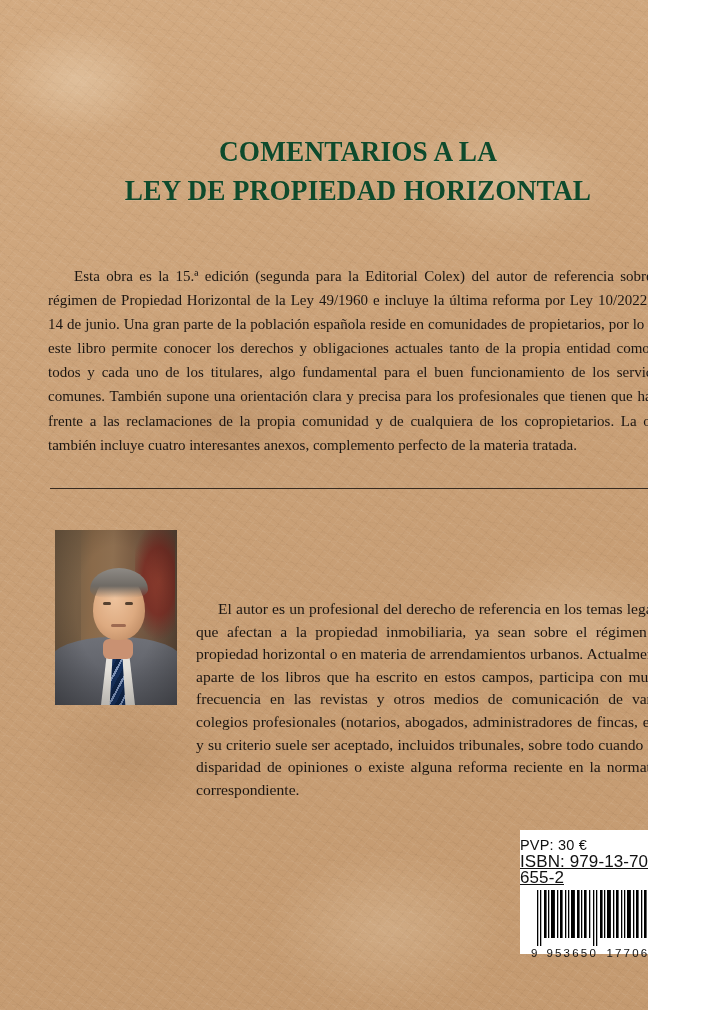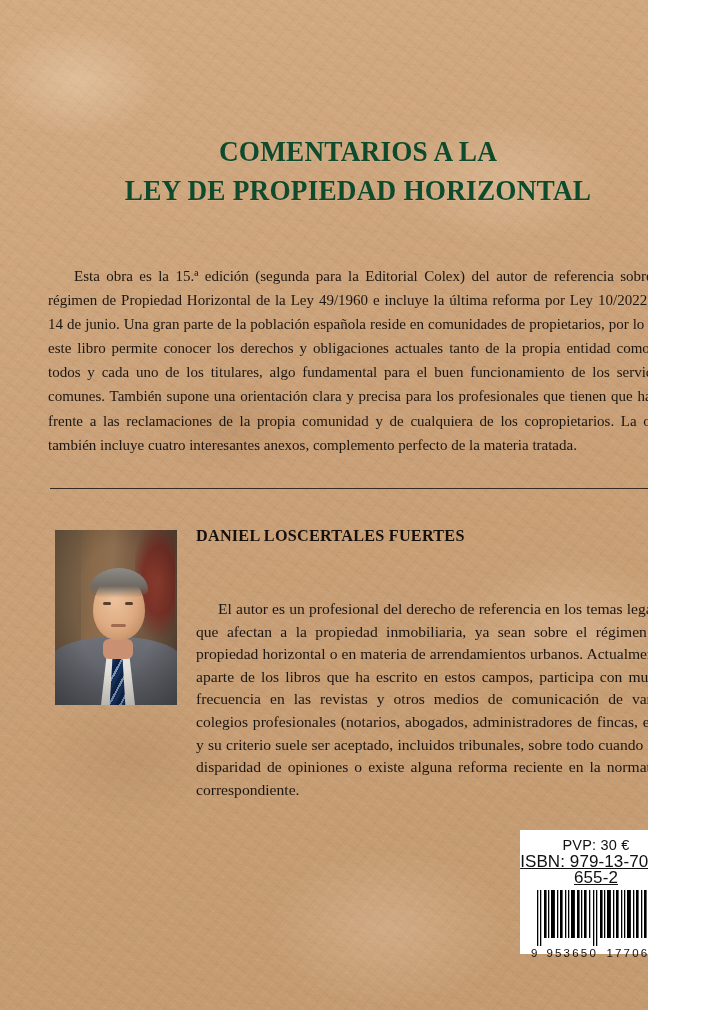--- a/index.html
+++ b/index.html
@@ -178,21 +178,20 @@
   
   #isbn-block {
     position: absolute;
     left: 520px;
     top: 830px;
     width: 152px;
     height: 124px;
     background: #ffffff;
     padding: 6px 0 0 0;
     box-sizing: border-box;
-    text-align: center;
     font-family: "Liberation Sans", sans-serif;
   }
   #isbn-block .pvp {
     color: #111111;
     font-size: 14.5px;
     line-height: 18px;
     letter-spacing: 0.2px;
   }
   #isbn-block .isbn {
     color: #111111;
@@ -245,21 +244,20 @@
     <div class="ph-tie"></div>
     <div class="ph-neck"></div>
     <div class="ph-head"></div>
     <div class="ph-hair"></div>
     <div class="ph-eye l"></div>
     <div class="ph-eye r"></div>
     <div class="ph-mouth"></div>
     <div class="ph-vign"></div>
   </div>
 
-  <div id="author-name">DANIEL LOSCERTALES FUERTES</div>
   <p id="author-bio">El autor es un profesional del derecho de referencia en los temas legales que afectan a la propiedad inmobiliaria, ya sean sobre el régimen de propiedad horizontal o en materia de arrendamientos urbanos. Actualmente, aparte de los libros que ha escrito en estos campos, participa con mucha frecuencia en las revistas y otros medios de comunicación de varios colegios profesionales (notarios, abogados, administradores de fincas, etc.) y su criterio suele ser aceptado, incluidos tribunales, sobre todo cuando hay disparidad de opiniones o existe alguna reforma reciente en la normativa correspondiente.</p>
 
   <div id="isbn-block">
     <div class="pvp">PVP: 30 €</div>
     <div class="isbn">ISBN: 979-13-7011-655-2</div>
 
     <svg id="barcode" viewBox="0 0 124 56" preserveAspectRatio="none" xmlns="http://www.w3.org/2000/svg">
       <rect x="0" y="0" width="124" height="56" fill="#ffffff"></rect>
       <g fill="#000000">
         <rect x="3" y="0" width="1.3" height="56"></rect>

